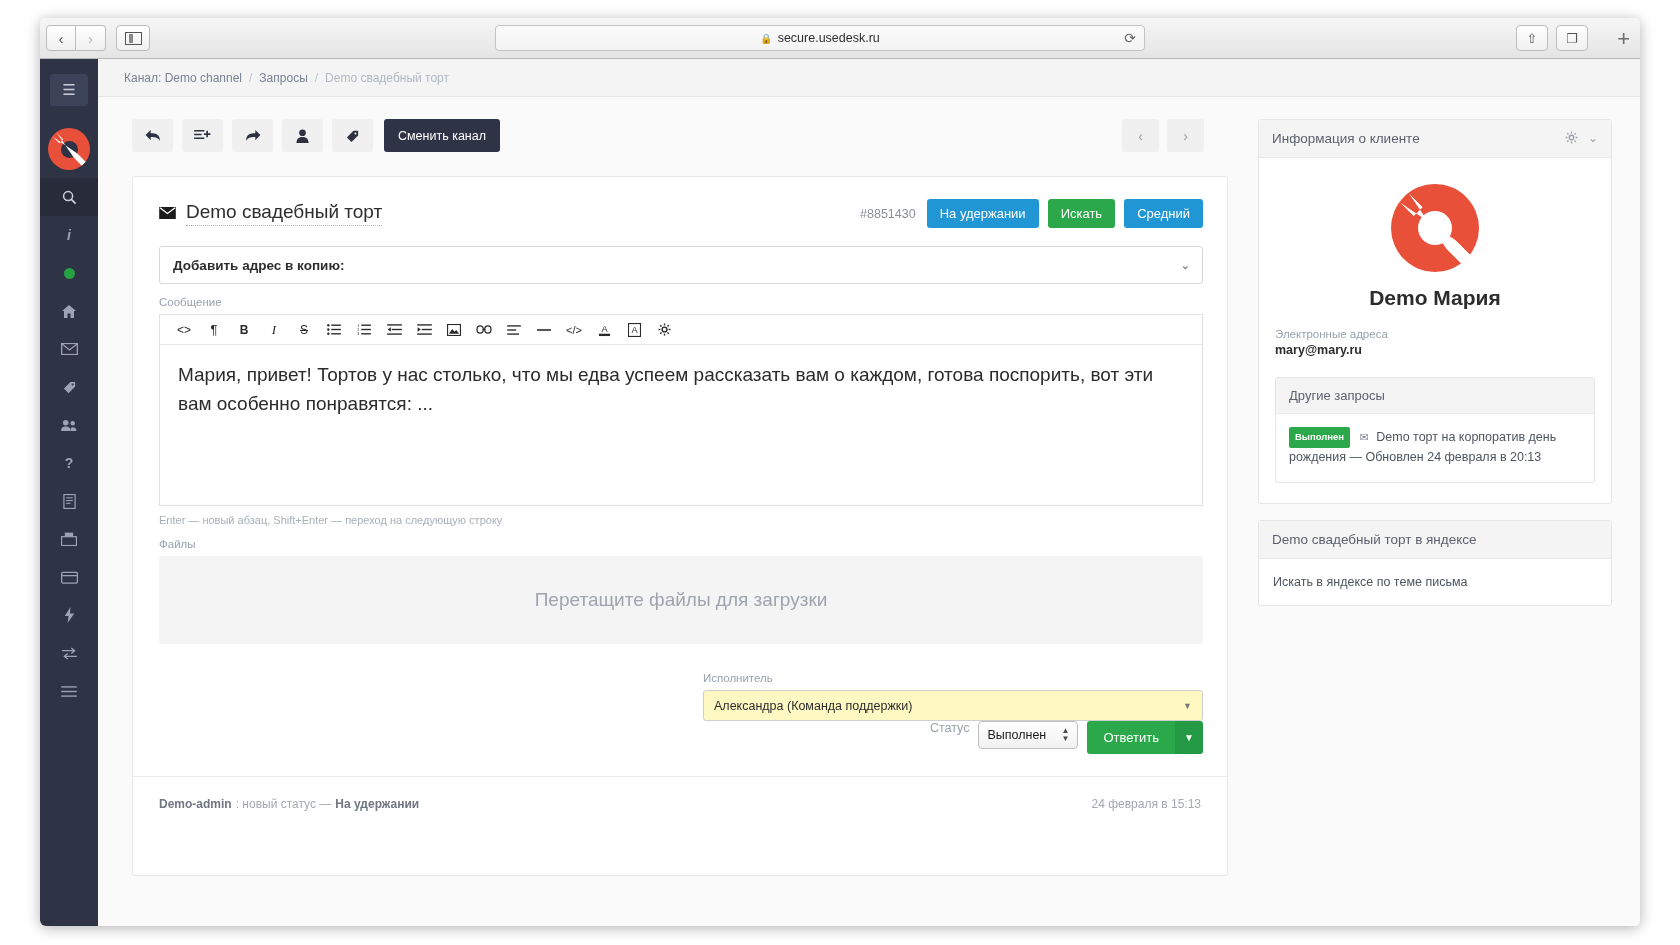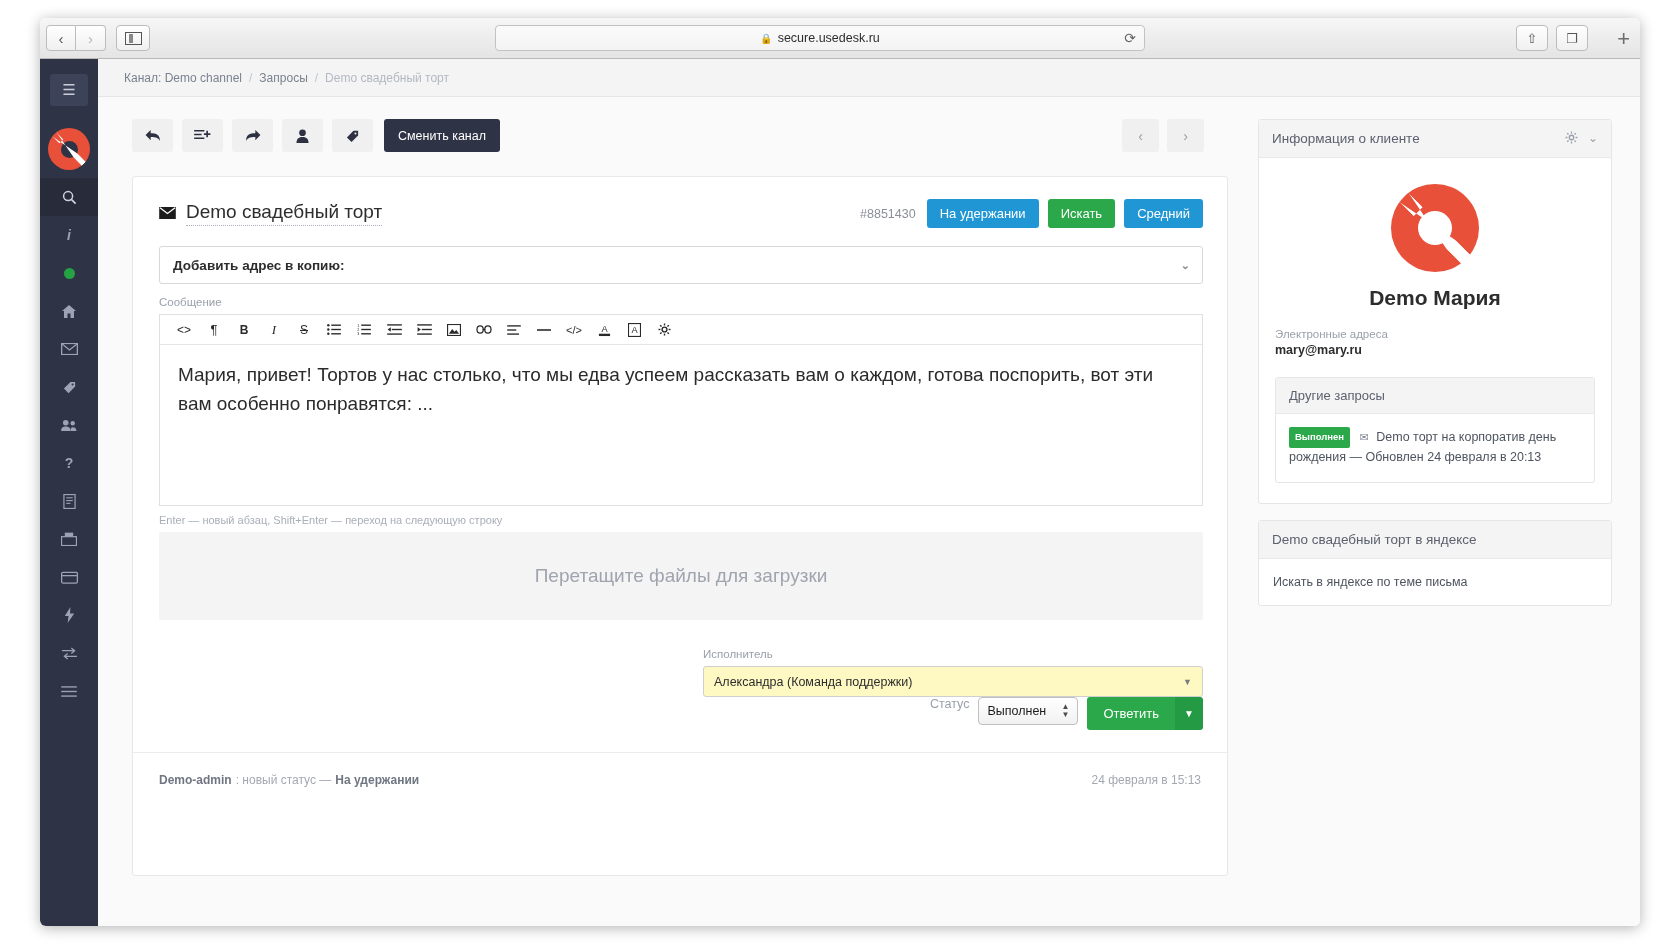--- a/index.html
+++ b/index.html
@@ -686,20 +686,21 @@
                           <line x1="3.8" y1="10.2" x2="2.3" y2="11.7"></line>
                         </g>
                       </svg>
                   </div>
                 </div>
                 <div class="ed-body">Мария, привет! Тортов у нас столько, что мы едва успеем рассказать вам о каждом, готова поспорить, вот эти вам особенно понравятся: ...</div>
               </div>
 
               <div class="hint">Enter — новый абзац, Shift+Enter — переход на следующую строку</div>
 
+              <div class="field-label">Файлы</div>
               <div class="drop">Перетащите файлы для загрузки</div>
 
               <div class="bottom-row">
                 <div class="assignee-wrap">
                   <div class="field-label" style="margin-left:0;">Исполнитель</div>
                   <div class="select-box">
                     <span>Александра (Команда поддержки)</span>
                     <span class="sel-caret">▼</span>
                   </div>
                 </div>

